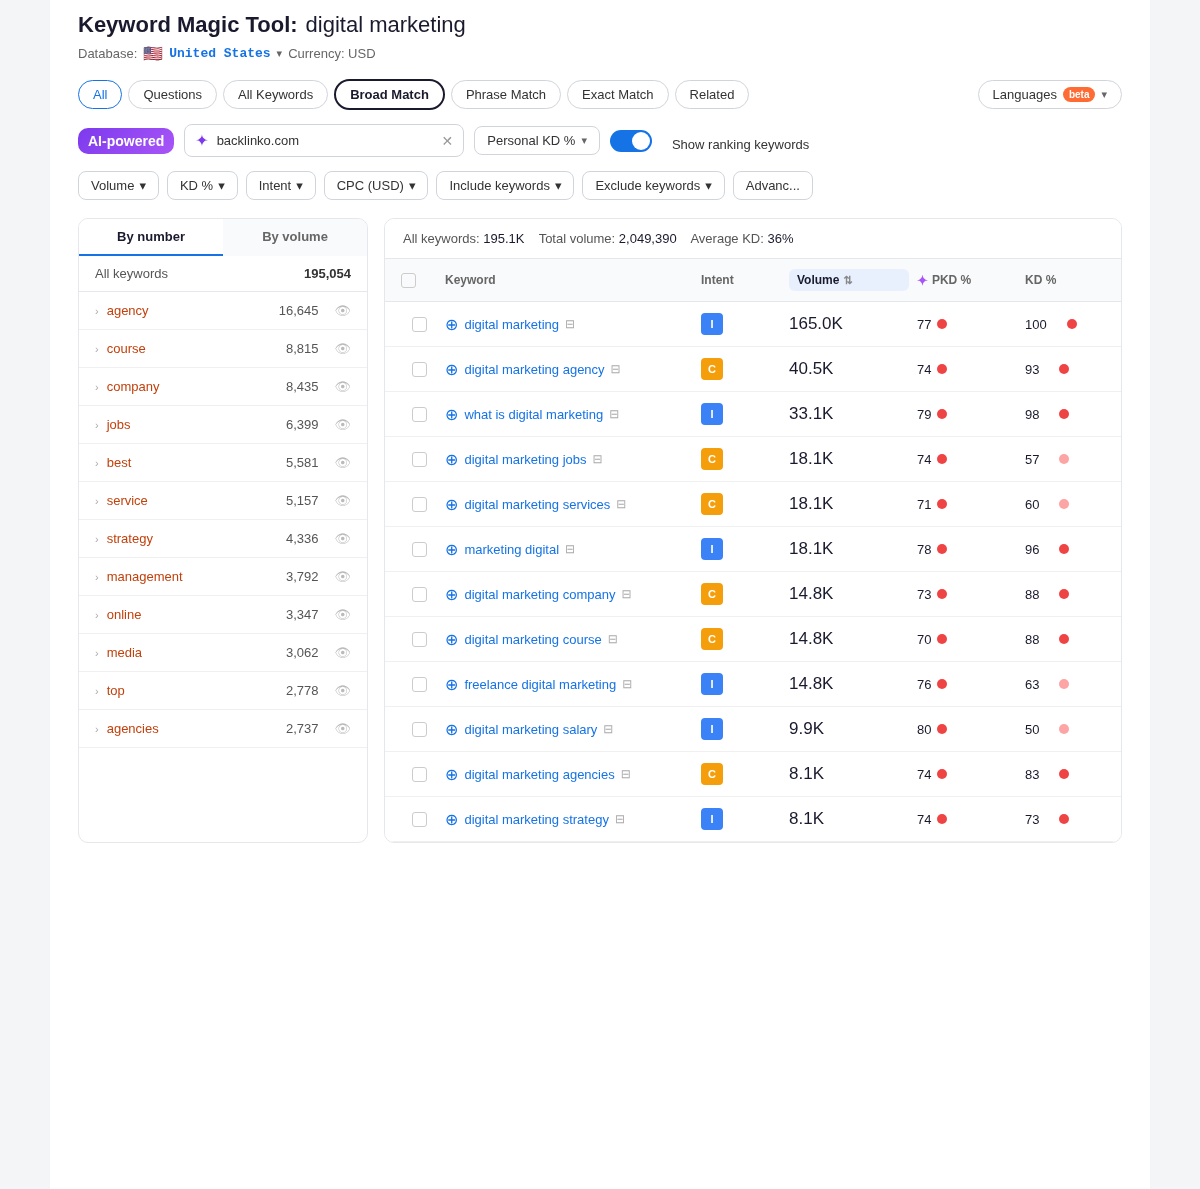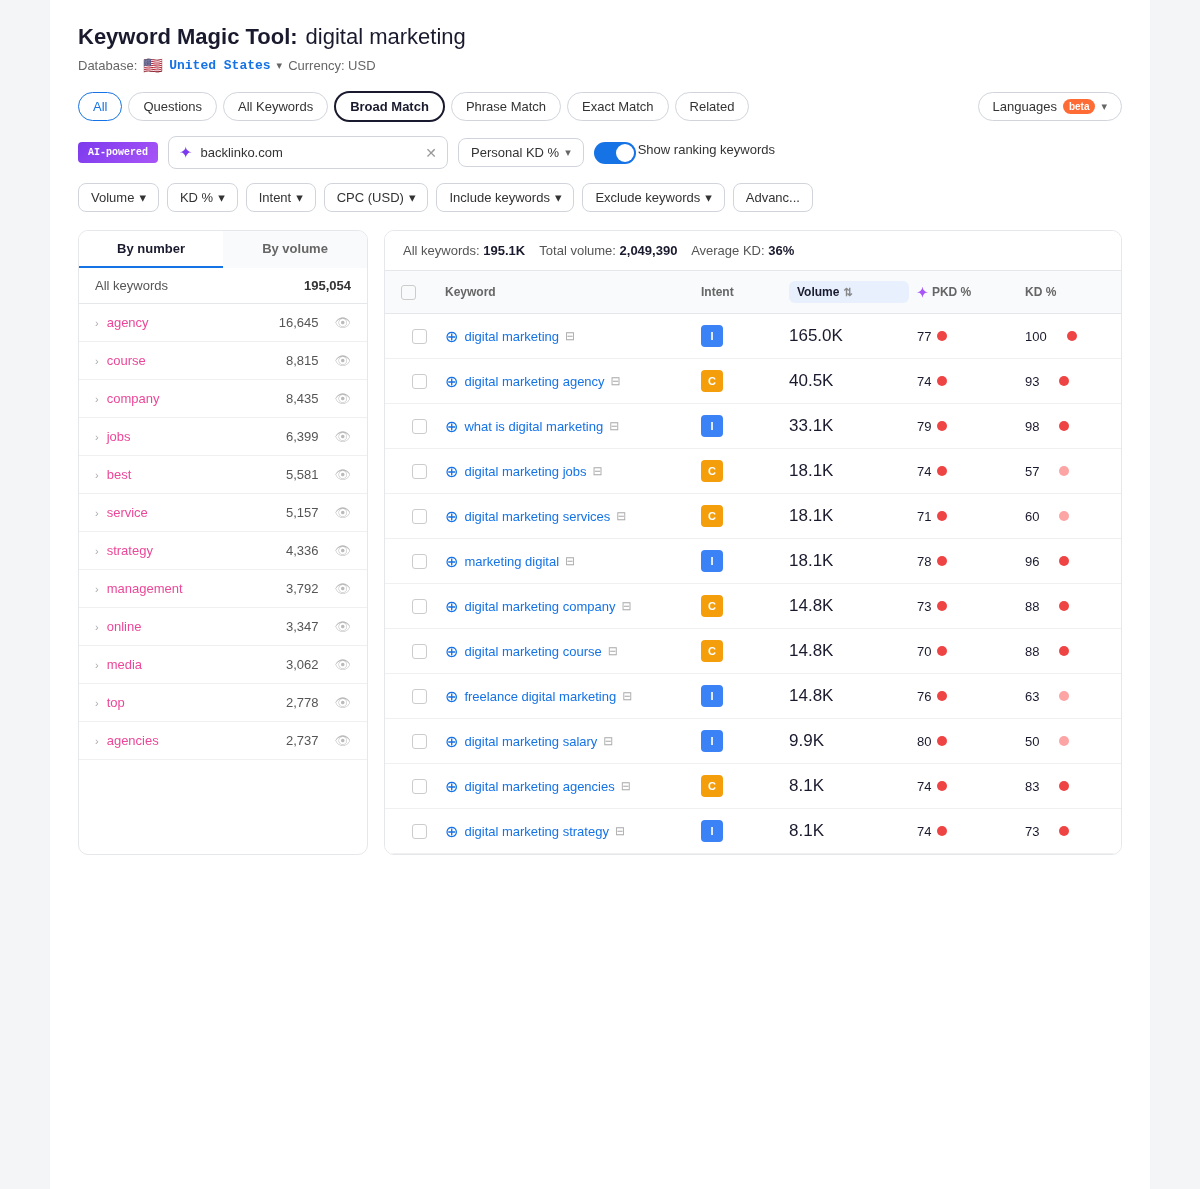--- a/index.html
+++ b/index.html
@@ -1,42 +1,42 @@
 <!DOCTYPE html>
 <html><head>
   <meta charset="utf-8">
   <style>
     * { box-sizing: border-box; margin: 0; padding: 0; }
     body { font-family: -apple-system, BlinkMacSystemFont, 'Segoe UI', Arial, sans-serif; background: #f4f5f7; color: #1a1a2e; font-size: 14px; }
-    .container { background: #fff; max-width: 1100px; margin: 0 auto; padding: 24px 28px; min-height: 1189px; }
+    .container { background: #fff; max-width: 1100px; margin: 0 auto; padding: 12px 28px; min-height: 1189px; }
     
     
     .header { margin-bottom: 16px; }
     .title { font-size: 22px; font-weight: 700; color: #1a1a2e; display: flex; align-items: center; gap: 8px; }
     .title-keyword { font-weight: 400; color: #1a1a2e; }
     .subtitle { font-size: 13px; color: #666; margin-top: 6px; display: flex; align-items: center; gap: 6px; }
     .subtitle-link { color: #1573e6; font-weight: 600; text-decoration: none; display: flex; align-items: center; gap: 4px; font-family: Liberation Mono, monospace; }
     
     
     .tabs-row { display: flex; align-items: center; gap: 6px; margin-bottom: 14px; flex-wrap: wrap; }
     .tab { padding: 6px 14px; border: 1.5px solid #d1d5db; border-radius: 20px; cursor: pointer; font-size: 13px; font-weight: 500; background: #fff; color: #333; white-space: nowrap; }
     .tab.active { border-color: #1573e6; color: #1573e6; background: #fff; }
     .tab.broad-active { border: 2px solid #1a1a2e; color: #1a1a2e; background: #fff; font-weight: 600; }
     .tab-languages { display: flex; align-items: center; gap: 6px; padding: 6px 14px; border: 1.5px solid #d1d5db; border-radius: 20px; cursor: pointer; font-size: 13px; color: #333; background: #fff; margin-left: auto; }
     .beta-badge { background: #ff6b35; color: #fff; font-size: 10px; font-weight: 700; padding: 2px 6px; border-radius: 8px; }
     
     
     .ai-row { display: flex; align-items: center; gap: 10px; margin-bottom: 14px; flex-wrap: wrap; }
-    .ai-powered-badge { background: linear-gradient(135deg, #7c3aed, #a855f7); color: #fff; font-size: 10px; font-weight: 700; padding: 5px 10px; border-radius: 4px; white-space: nowrap; font-family: Liberation Mono, monospace; }
+    .ai-powered-badge { background: linear-gradient(135deg, #7c3aed, #a855f7); color: #fff; font-size: 14px; font-weight: 700; padding: 5px 10px; border-radius: 10px; white-space: nowrap; }
     .search-box { display: flex; align-items: center; border: 1.5px solid #d1d5db; border-radius: 8px; padding: 6px 10px; gap: 8px; background: #fff; min-width: 280px; }
     .search-icon-ai { color: #7c3aed; font-size: 16px; }
     .search-input { border: none; outline: none; font-size: 13px; flex: 1; color: #333; background: transparent; }
     .search-clear { color: #999; cursor: pointer; font-size: 14px; }
     .kd-dropdown { display: flex; align-items: center; gap: 6px; border: 1.5px solid #d1d5db; border-radius: 8px; padding: 6px 12px; cursor: pointer; font-size: 13px; color: #333; background: #fff; }
-    .toggle-row { display: flex; align-items: flex-start; gap: 2px; }
+    .toggle-row { display: flex; align-items: flex-end; gap: 20px; }
     .toggle { width: 42px; height: 22px; background: #1573e6; border-radius: 11px; position: relative; cursor: pointer; }
     .toggle-knob { width: 18px; height: 18px; background: #fff; border-radius: 50%; position: absolute; top: 2px; right: 2px; }
     .toggle-label { font-size: 13px; color: #333; white-space: nowrap; }
     
     
     .filter-row { display: flex; align-items: center; gap: 8px; margin-bottom: 18px; flex-wrap: wrap; }
     .filter-btn { display: flex; align-items: center; gap: 5px; border: 1.5px solid #d1d5db; border-radius: 8px; padding: 6px 12px; cursor: pointer; font-size: 13px; color: #333; background: #fff; white-space: nowrap; }
     
     
     .main-content { display: flex; gap: 0; }
@@ -45,29 +45,29 @@
     .sidebar { width: 290px; min-width: 260px; border: 1px solid #e5e7eb; border-radius: 10px; overflow: hidden; margin-right: 16px; }
     .sidebar-header { display: flex; gap: 0; }
     .sidebar-tab { flex: 1; padding: 10px 0; text-align: center; font-size: 13px; font-weight: 700; cursor: pointer; border-bottom: 2px solid transparent; color: #666; background: #f9fafb; }
     .sidebar-tab.active { color: #1a1a2e; border-bottom: 2px solid #1573e6; background: #fff; }
     .sidebar-all-row { display: flex; justify-content: space-between; align-items: center; padding: 10px 16px; border-bottom: 1px solid #e5e7eb; }
     .sidebar-all-label { font-size: 13px; color: #555; font-weight: 500; }
     .sidebar-all-count { font-size: 13px; color: #333; font-weight: 600; }
     .sidebar-item { display: flex; align-items: center; justify-content: space-between; padding: 11px 16px; border-bottom: 1px solid #f0f0f0; cursor: pointer; }
     .sidebar-item-left { display: flex; align-items: center; gap: 8px; }
     .chevron-right { color: #aaa; font-size: 11px; }
-    .sidebar-item-label { font-size: 13px; color: #ec4899; }
+    .sidebar-item-label { font-size: 13px; color: #c2410c; }
     .sidebar-item-right { display: flex; align-items: center; gap: 16px; }
     .sidebar-item-count { font-size: 13px; color: #555; }
     .eye-icon { color: #bbb; font-size: 13px; cursor: pointer; }
     
     
     .table-area { flex: 1; border: 1px solid #e5e7eb; border-radius: 10px; overflow: hidden; }
     .table-stats { padding: 12px 18px; background: #fff; border-bottom: 1px solid #e5e7eb; font-size: 13px; color: #555; }
-    .table-stats strong { color: #1a1a2e; font-weight: 700; }
+    .table-stats strong { color: #1a1a2e; font-weight: 400; }
     .table-header { display: grid; grid-template-columns: 36px 1fr 80px 120px 100px 80px; align-items: center; padding: 10px 16px; background: #f9fafb; border-bottom: 1px solid #e5e7eb; gap: 8px; }
     .th { font-size: 12px; font-weight: 600; color: #666; display: flex; align-items: center; gap: 4px; }
     .th.volume-th { background: #e8f0fe; border-radius: 6px; padding: 4px 8px; color: #1a1a2e; }
     .sort-icon { color: #888; font-size: 11px; }
     .table-row { display: grid; grid-template-columns: 36px 1fr 80px 120px 100px 80px; align-items: center; padding: 11px 16px; border-bottom: 1px solid #f0f0f0; gap: 8px; background: #fff; }
     .checkbox-cell { display: flex; align-items: center; justify-content: center; }
     .checkbox { width: 15px; height: 15px; border: 1.5px solid #ccc; border-radius: 3px; cursor: pointer; }
     .keyword-cell { display: flex; align-items: center; gap: 6px; }
     .add-icon { color: #1573e6; font-size: 16px; cursor: pointer; }
     .keyword-link { color: #1573e6; text-decoration: none; font-size: 13px; font-weight: 500; }

